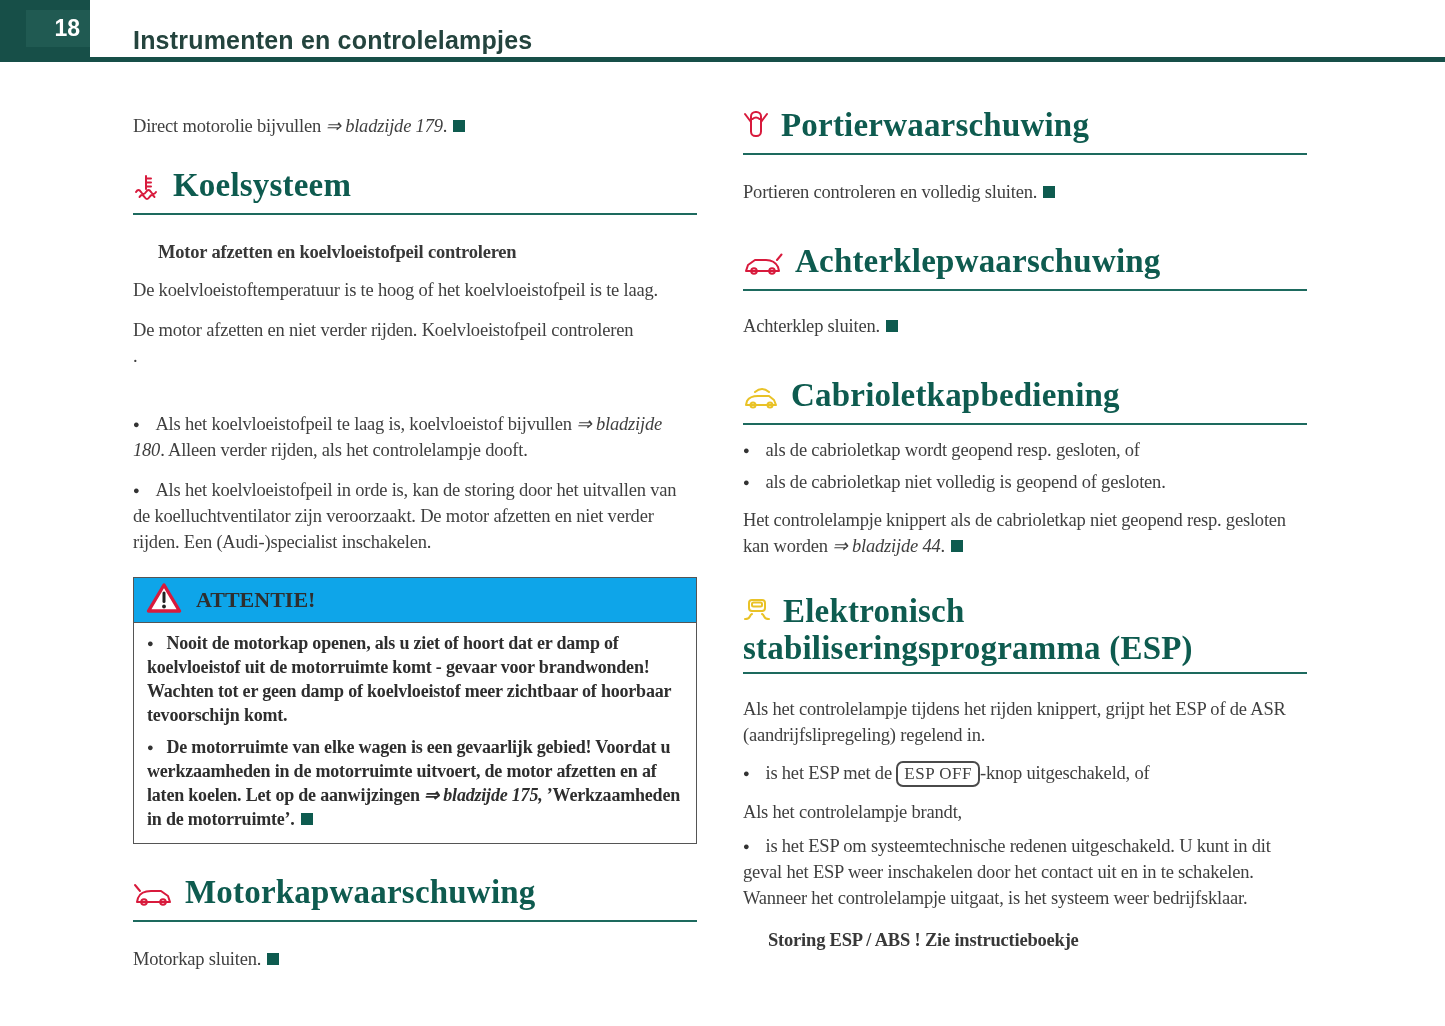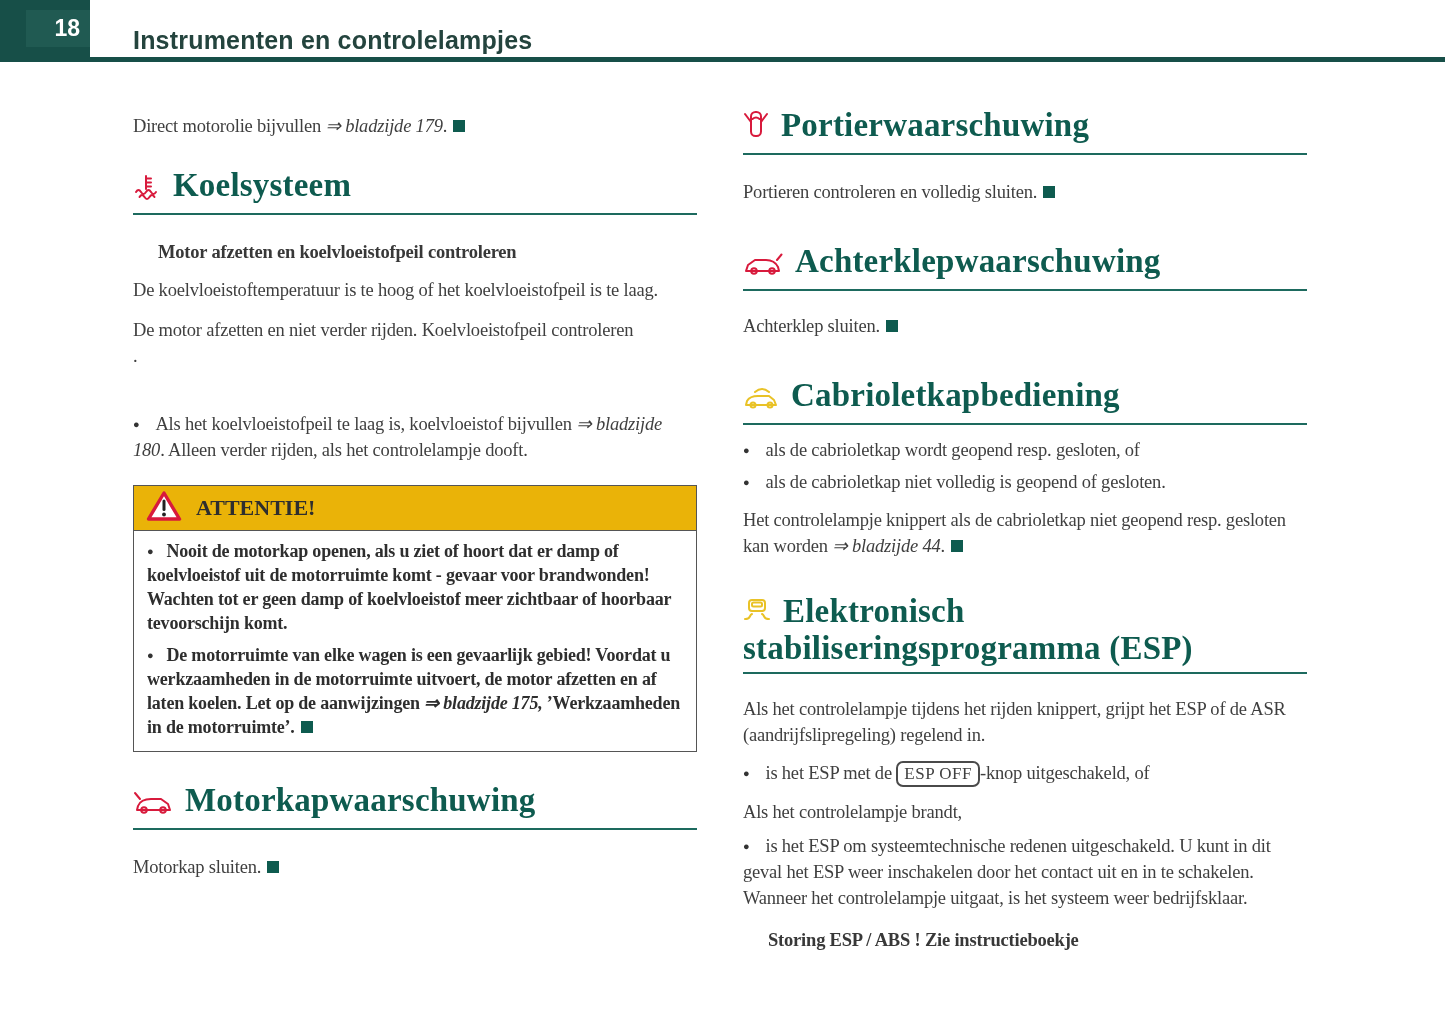--- a/index.html
+++ b/index.html
@@ -36,21 +36,21 @@
   .subhead{font-weight:bold;color:#383838;padding-left:25px;}
   
   .sec-head{border-bottom:2px solid #1d6a5e;padding-bottom:7px;}
   .sec-head h2{margin:0;font-size:33px;line-height:33px;font-weight:bold;color:#0e5b4f;letter-spacing:.2px;}
   .hicon{display:inline-block;vertical-align:-4px;margin-right:12px;}
   .inline-icon{display:inline-block;vertical-align:-4px;margin:0 3px;}
   
   .attention{border:1px solid #555;margin-top:22px;}
   .att-head{
     display:flex;align-items:center;gap:14px;
-    background:#eab308;border-bottom:1px solid #555;
+    background:#0ea5e9;border-bottom:1px solid #555;
     padding:6px 12px;height:32px;
   }
   .att-head .att-title{font-size:22px;font-weight:bold;color:#2e2e2e;}
   .att-body{padding:8px 13px 12px;}
   .att-body p{font-weight:bold;color:#2e2e2e;font-size:18px;line-height:24px;letter-spacing:-.2px;}
   .att-body .bullet{margin-right:13px;}
   
   .mt6{margin-top:6px;} .mt8{margin-top:8px;} .mt10{margin-top:10px;} .mt12{margin-top:12px;}
   .mt14{margin-top:14px;} .mt16{margin-top:16px;} .mt22{margin-top:22px;} .mt24{margin-top:24px;} .mt30{margin-top:30px;} .mt32{margin-top:32px;} .mt36{margin-top:36px;}
   .mt40{margin-top:40px;} .mt42{margin-top:42px;}
@@ -93,20 +93,23 @@
 
   <p class="subhead mt24">Motor afzetten en koelvloeistofpeil controleren</p>
 
   <p class="mt12">De koelvloeistoftemperatuur is te hoog of het koelvloeistofpeil is te laag.</p>
 
   <p class="mt14">De motor afzetten en niet verder rijden. Koelvloeistofpeil controleren</p>
   <p>.</p>
 
   <p class="mt42">
     <span class="bullet">●</span><span>Als het koelvloeistofpeil te laag is, koelvloeistof bijvullen </span><span class="it">⇒ bladzijde 180</span><span>. Alleen verder rijden, als het controlelampje dooft.</span>
+  </p>
+  <p class="mt14">
+    <span class="bullet">●</span><span>Als het koelvloeistofpeil in orde is, kan de storing door het uitvallen van de koelluchtventilator zijn veroorzaakt. De motor afzetten en niet verder rijden. Een (Audi-)specialist inschakelen.</span>
   </p>
 
   <div class="attention">
     <div class="att-head">
       <span>
         <svg width="36" height="32" viewBox="0 0 36 32">
           <path d="M18 3 L33.5 29 H2.5 Z" fill="#ffffff" stroke="#d81a3c" stroke-width="3.4" stroke-linejoin="round"></path>
           <path d="M18 11 v8.5" stroke="#222" stroke-width="3" stroke-linecap="round"></path>
           <circle cx="18" cy="24.5" r="1.9" fill="#222"></circle>
         </svg>

